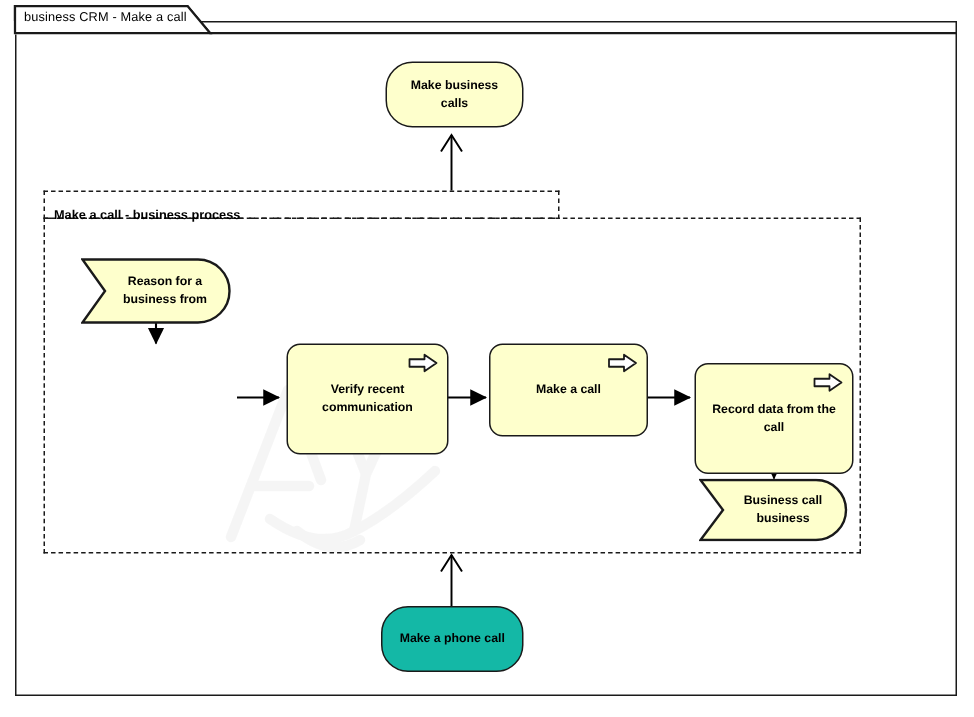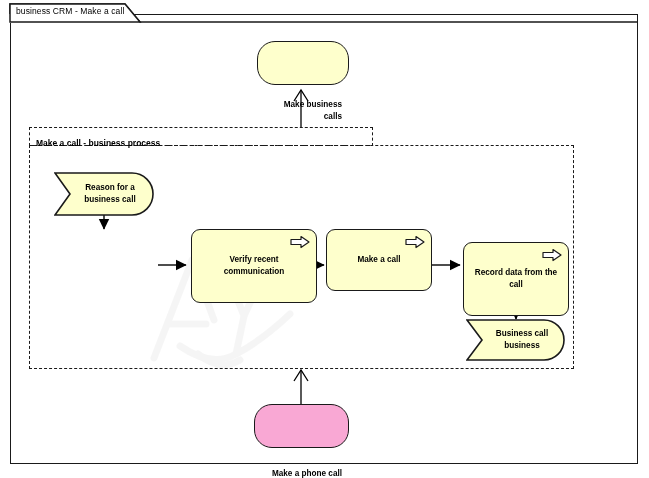--- a/index.html
+++ b/index.html
@@ -42,30 +42,30 @@
   
   .watermark{
     position:absolute;left:140px;top:250px;width:170px;height:130px;
     opacity:.5;pointer-events:none;
   }
 
   
   .node{position:absolute;box-sizing:border-box;}
   .node .label{
     position:absolute;left:0;right:0;top:50%;transform:translateY(-50%);
-    text-align:right;font-size:8.2px;font-weight:bold;line-height:12px;
-    color:#000;padding:0 6px;box-sizing:border-box;margin-top:48px;
+    text-align:center;font-size:8.2px;font-weight:bold;line-height:12px;
+    color:#000;padding:0 6px;box-sizing:border-box;
   }
 
   
   .stadium{
     border:1.5px solid #1a1a1a;border-radius:18px;
   }
   .fill-yellow{background:#feffcc;}
-  .fill-cyan{background:#f9a8d4;}
+  .fill-cyan{background:#14b8a6;}
 
   
   .process{
     border:1.5px solid #1a1a1a;border-radius:9px;background:#feffcc;
   }
   .proc-marker{position:absolute;right:6px;top:5px;width:20px;height:14px;}
   .proc-label{
     position:absolute;left:0;right:0;top:50%;transform:translateY(-50%);
     text-align:center;font-size:8.2px;font-weight:bold;line-height:12px;
     padding:0 8px;box-sizing:border-box;
@@ -139,25 +139,25 @@
   </svg>
 
   <div class="node stadium fill-yellow" style="left:257px;top:41px;width:92px;height:44px;">
     <div class="label">Make business calls</div>
   </div>
 
   <div class="node" style="left:54px;top:172px;width:100px;height:44px;">
     <svg class="flag" viewBox="0 0 100 44" preserveAspectRatio="none">
       <path d="M1,1 L78,1 A21,21 0 0 1 78,43 L1,43 L16,22 Z" fill="#feffcc" stroke="#1a1a1a" stroke-width="1.6" vector-effect="non-scaling-stroke"></path>
     </svg>
-    <div class="flag-label">Reason for a business call</div>
+    <div class="flag-label">Reason for a business from</div>
   </div>
 
 
-  <div class="node process" style="left:191px;top:229px;width:126px;height:74px;">
+  <div class="node process" style="left:191px;top:229px;width:108px;height:74px;">
     <svg class="proc-marker" viewBox="0 0 20 14">
       <path d="M1,4.5 L11,4.5 L11,1.5 L19,7 L11,12.5 L11,9.5 L1,9.5 Z" fill="#fff" stroke="#1a1a1a" stroke-width="1.2" stroke-linejoin="round"></path>
     </svg>
     <div class="proc-label">Verify recent communication</div>
   </div>
 
   <div class="node process" style="left:326px;top:229px;width:106px;height:62px;">
     <svg class="proc-marker" viewBox="0 0 20 14">
       <path d="M1,4.5 L11,4.5 L11,1.5 L19,7 L11,12.5 L11,9.5 L1,9.5 Z" fill="#fff" stroke="#1a1a1a" stroke-width="1.2" stroke-linejoin="round"></path>
     </svg>

